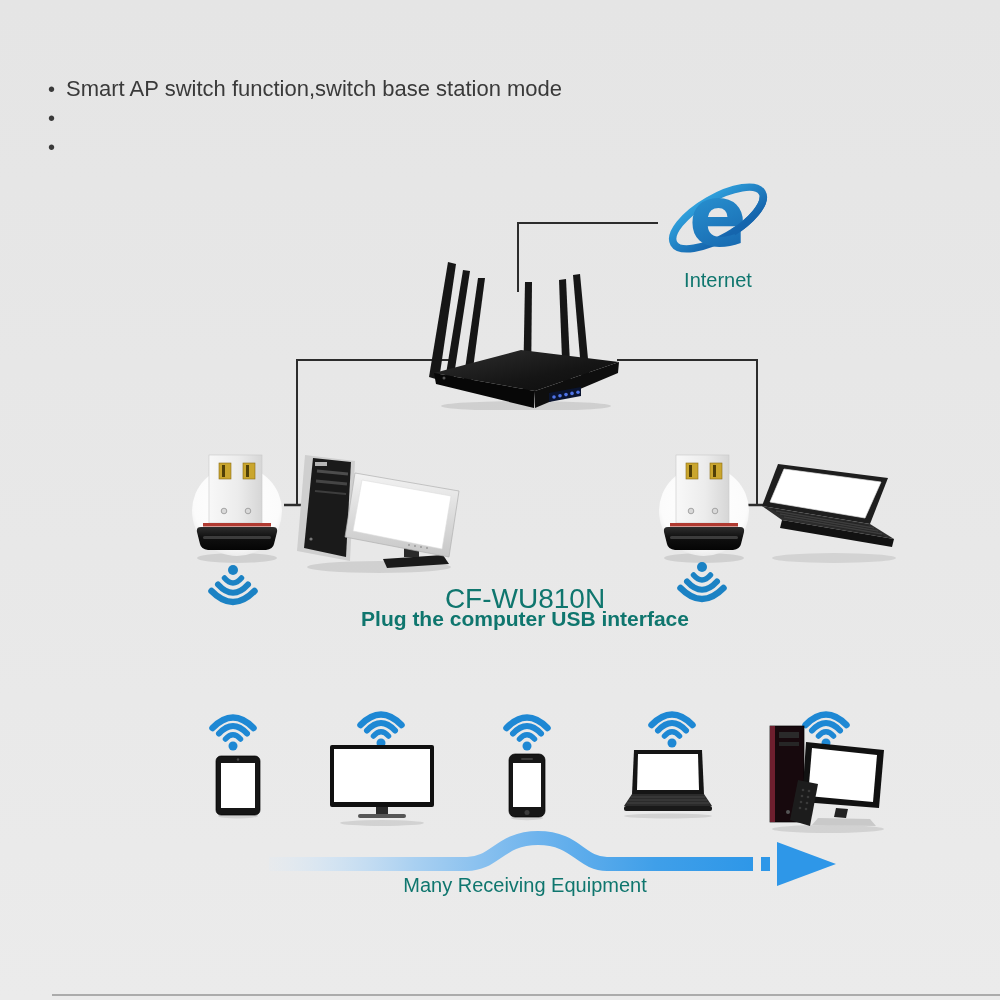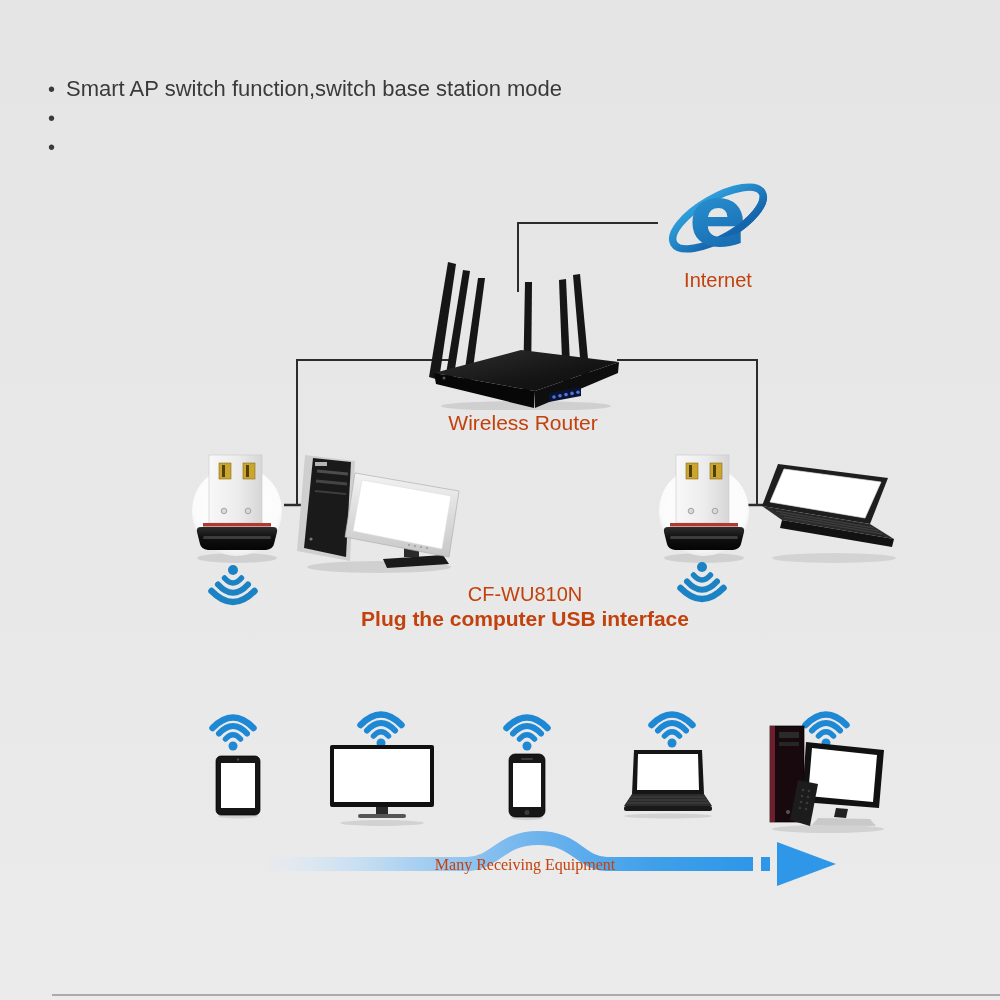--- a/index.html
+++ b/index.html
@@ -9,26 +9,26 @@
     font-family:"Liberation Sans","DejaVu Sans",sans-serif;
     color:#3a3a3a;
   }
   .canvas{position:relative;width:1000px;height:1000px;}
   .abs{position:absolute;}
   
   .features{left:48px;top:74px;list-style:none;margin:0;padding:0;}
   .features li{display:flex;align-items:baseline;font-size:22px;line-height:29px;color:#3a3a3a;}
   .features .bullet{margin-right:11px;font-size:20px;}
   
-  .lbl{text-align:center;color:#c2410c;}
+  .lbl{text-align:center;color:#0f766e;}
   .lbl-internet{left:653px;top:269px;width:130px;font-size:20px;}
   .lbl-router{left:398px;top:411px;width:250px;font-size:21px;}
-  .lbl-model{left:375px;top:583px;width:300px;font-size:20px;text-align:center;}
+  .lbl-model{left:375px;top:583px;width:300px;font-size:28px;text-align:center;}
   .lbl-caption{left:305px;top:607px;width:440px;font-size:21px;font-weight:bold;}
-  .lbl-arrow{left:325px;top:856px;width:400px;font-size:16px;font-family:Liberation Serif, serif;}
+  .lbl-arrow{left:325px;top:874px;width:400px;font-size:20px;}
   .bottom-line{left:52px;top:994px;width:948px;height:2px;background:#ababab;}
 </style>
 </head>
 <body>
 
 <div class="canvas">
 
   <svg width="0" height="0" class="abs" aria-hidden="true">
     <defs>
       <radialGradient id="circg" cx="50%" cy="42%" r="60%">
@@ -116,21 +116,20 @@
     <polygon points="131,143 163,137 163,146 131,152" fill="#0a1430"></polygon>
     <g fill="#4f74e8">
       <circle cx="136" cy="147" r="1.8"></circle>
         <circle cx="142" cy="145.8" r="1.8"></circle>
       <circle cx="148" cy="144.6" r="1.8"></circle>
         <circle cx="154" cy="143.4" r="1.8"></circle>
       <circle cx="160" cy="142.2" r="1.8"></circle>
     </g>
     <circle cx="26" cy="128" r="1.5" fill="#555"></circle>
   </svg>
-  <div class="abs lbl lbl-router">Wireless Router</div>
 
   <svg class="abs" style="left:190px;top:452px" width="95" height="112" viewBox="0 0 95 112">
     <ellipse cx="47" cy="106" rx="40" ry="5" fill="rgba(0,0,0,0.10)"></ellipse>
     <circle cx="47" cy="59" r="45" fill="url(#circg)"></circle>
     <rect x="19" y="3" width="53" height="68" fill="url(#plugg)" stroke="#c8c8c8" stroke-width="0.6"></rect>
     <rect x="29" y="11" width="12" height="16" fill="#caa62e" stroke="#8a6d14" stroke-width="0.6"></rect>
     <rect x="32" y="13" width="3" height="12" fill="#514007"></rect>
     <rect x="53" y="11" width="12" height="16" fill="#caa62e" stroke="#8a6d14" stroke-width="0.6"></rect>
     <rect x="56" y="13" width="3" height="12" fill="#514007"></rect>
     <circle cx="34" cy="59" r="2.8" fill="#d9d9d9" stroke="#949494" stroke-width="0.8"></circle>

